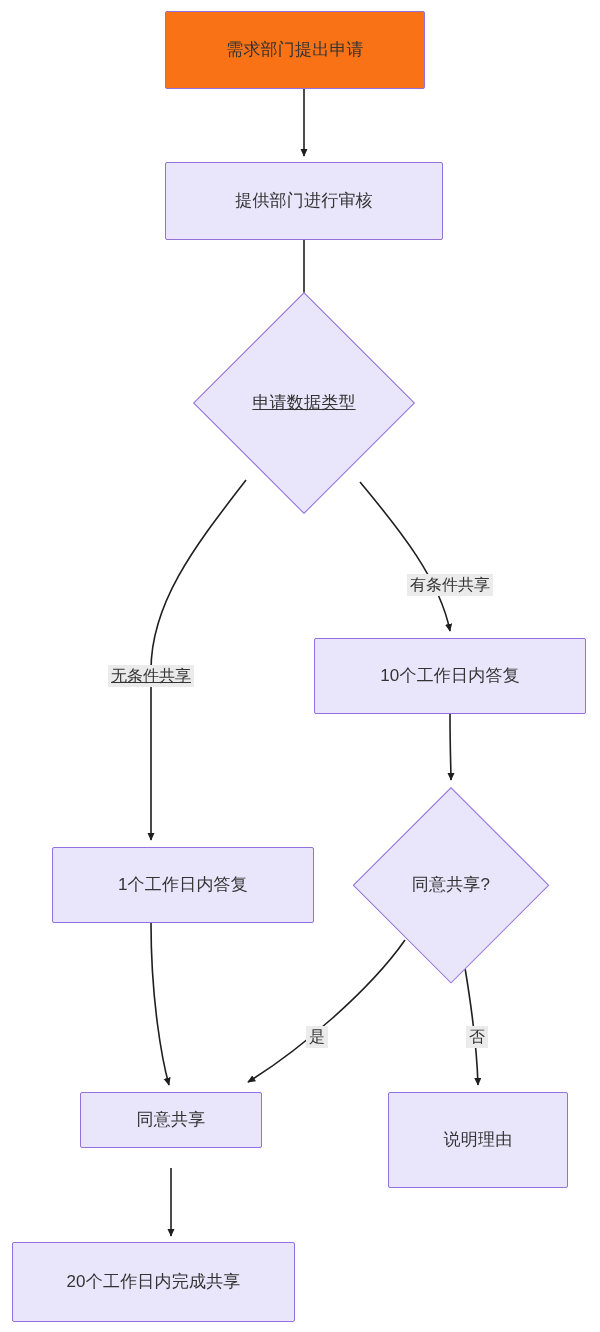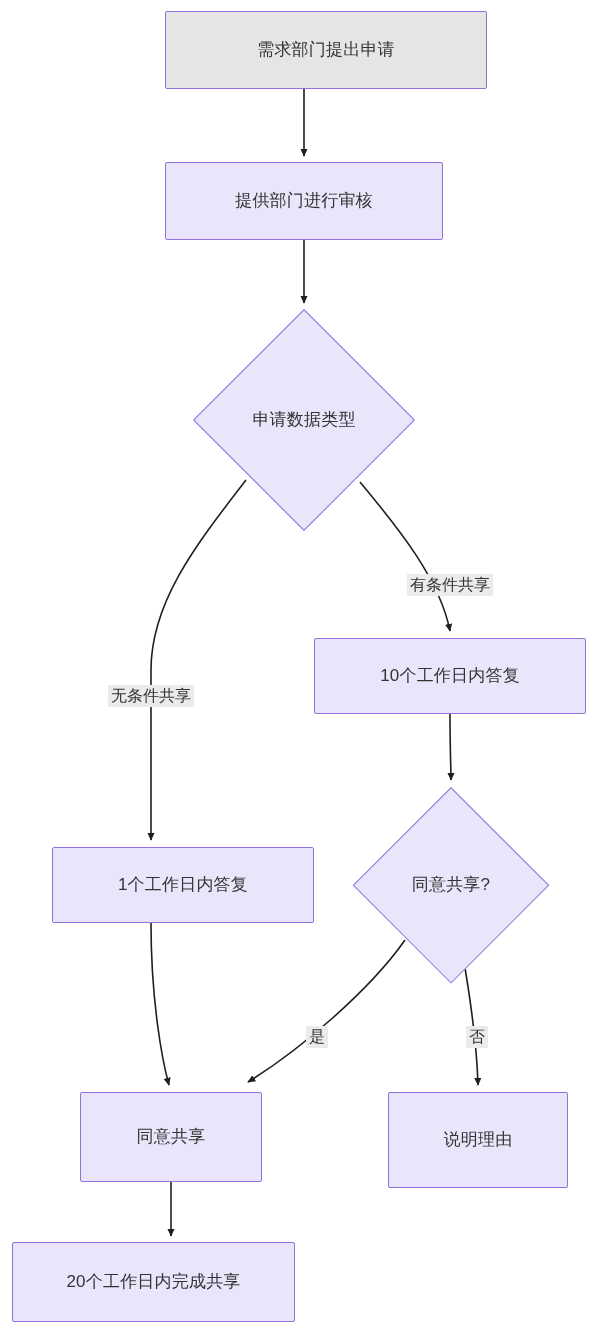--- a/index.html
+++ b/index.html
@@ -93,48 +93,48 @@
         <path d="M 360 482 C 400 530 440 580 450 631" marker-end="url(#arrowhead)" stroke="#1f1f1f"></path>
         <path d="M 450 714 C 450 750 451 770 451 780" marker-end="url(#arrowhead)" stroke="#1f1f1f"></path>
         <path d="M 151 923 C 151 1000 162 1060 169 1085" marker-end="url(#arrowhead)" stroke="#1f1f1f"></path>
         <path d="M 405 940 C 370 990 300 1050 248 1082" marker-end="url(#arrowhead)" stroke="#1f1f1f"></path>
         <path d="M 465 968 C 472 1010 477 1050 478 1085" marker-end="url(#arrowhead)" stroke="#1f1f1f"></path>
         <path d="M 171 1168 L 171 1236" marker-end="url(#arrowhead)" stroke="#1f1f1f"></path>
       </g>
   </svg>
 
   <div id="edge-labels">
-      <div class="edge-label" style="left: 151px; top: 696px; background: rgb(235, 235, 235);">无条件共享</div>
+      <div class="edge-label" style="left: 151px; top: 676px; background: rgb(235, 235, 235); text-decoration: underline;">无条件共享</div>
       <div class="edge-label" style="left: 450px; top: 585px; background: rgb(235, 235, 235);">有条件共享</div>
       <div class="edge-label" style="left: 317px; top: 1037px; background: rgb(235, 235, 235);">是</div>
       <div class="edge-label" style="left: 477px; top: 1037px; background: rgb(235, 235, 235);">否</div>
     </div>
 
   <div id="nodes">
-      <div class="node process" style="left: 165px; top: 11px; width: 322px; height: 78px; background: #e5e5e5; border-color: rgb(147, 112, 219); color: rgb(51, 51, 51);">
+      <div class="node process" style="left: 165px; top: 11px; width: 260px; height: 78px; background: #f97316; border-color: rgb(147, 112, 219); color: rgb(51, 51, 51);">
         <span>需求部门提出申请</span>
       </div>
       <div class="node process" style="left: 165px; top: 162px; width: 278px; height: 78px; background: rgb(233, 230, 251); border-color: rgb(147, 112, 219); color: rgb(51, 51, 51);">
         <span>提供部门进行审核</span>
       </div>
-      <div class="node decision" style="left: 193px; top: 309px; width: 222px; height: 222px;">
+      <div class="node decision" style="left: 193px; top: 292px; width: 222px; height: 222px; text-decoration: underline;">
         <div class="diamond-shape" style="width: 156.978px; height: 156.978px; background: rgb(233, 230, 251); border-color: rgb(147, 112, 219);"></div>
         <span class="diamond-label" style="color: rgb(51, 51, 51);">申请数据类型</span>
       </div>
       <div class="node process" style="left: 314px; top: 638px; width: 272px; height: 76px; background: rgb(233, 230, 251); border-color: rgb(147, 112, 219); color: rgb(51, 51, 51);">
         <span>10个工作日内答复</span>
       </div>
       <div class="node process" style="left: 20px; top: 847px; width: 262px; height: 76px; background: rgb(233, 230, 251); border-color: rgb(147, 112, 219); color: rgb(51, 51, 51); margin-left: 32px;">
         <span>1个工作日内答复</span>
       </div>
       <div class="node decision" style="left: 353px; top: 787px; width: 196px; height: 196px;">
         <div class="diamond-shape" style="width: 138.593px; height: 138.593px; background: rgb(233, 230, 251); border-color: rgb(147, 112, 219);"></div>
         <span class="diamond-label" style="color: rgb(51, 51, 51);">同意共享?</span>
       </div>
-      <div class="node process" style="left: 80px; top: 1092px; width: 182px; height: 90px; background: rgb(233, 230, 251); border-color: rgb(147, 112, 219); color: rgb(51, 51, 51);">
+      <div class="node process" style="left: 80px; top: 1092px; width: 182px; height: 56px; background: rgb(233, 230, 251); border-color: rgb(147, 112, 219); color: rgb(51, 51, 51);">
         <span>同意共享</span>
       </div>
       <div class="node process" style="left: 388px; top: 1092px; width: 180px; height: 96px; background: rgb(233, 230, 251); border-color: rgb(147, 112, 219); color: rgb(51, 51, 51);">
         <span>说明理由</span>
       </div>
       <div class="node process" style="left: 12px; top: 1242px; width: 283px; height: 80px; background: rgb(233, 230, 251); border-color: rgb(147, 112, 219); color: rgb(51, 51, 51);">
         <span>20个工作日内完成共享</span>
       </div>
     </div>
 

